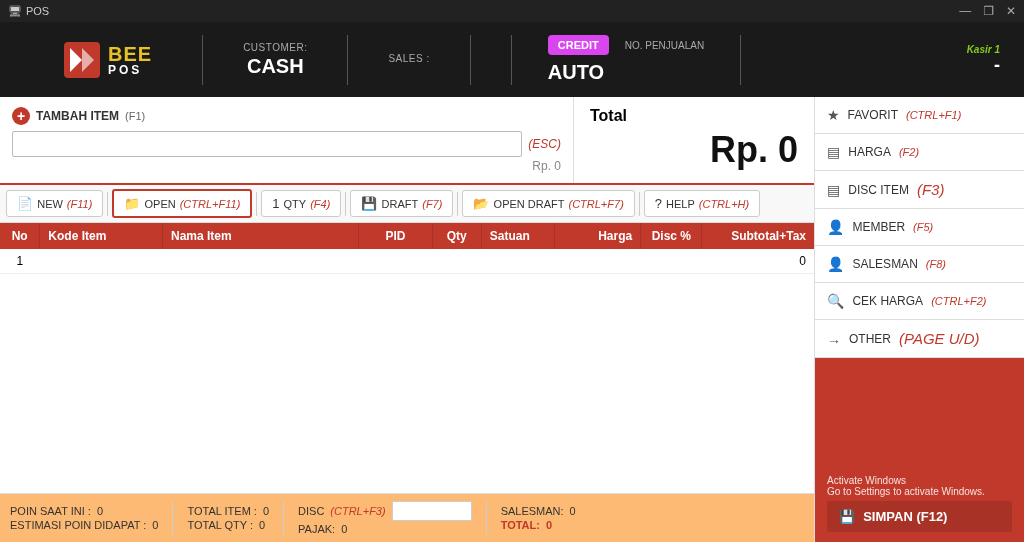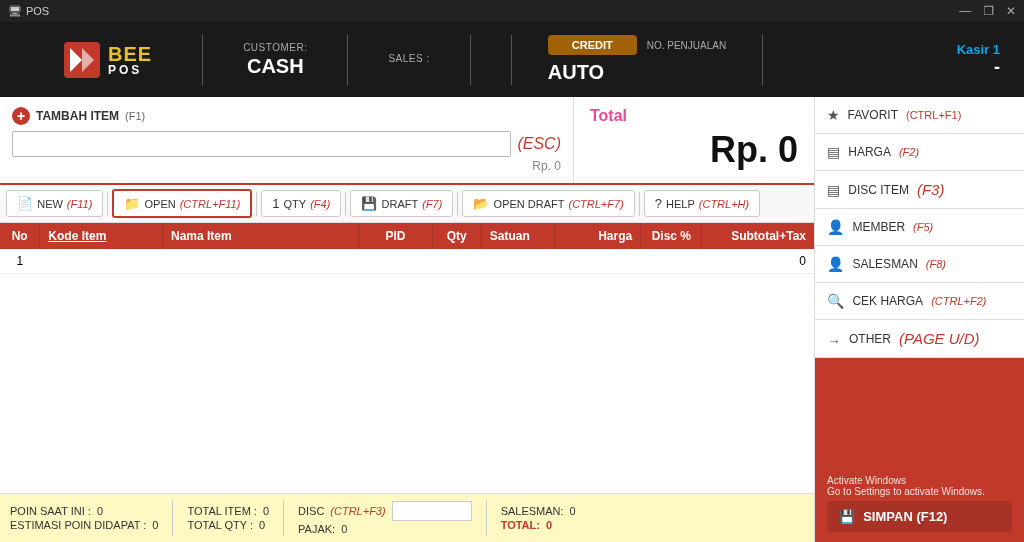--- a/index.html
+++ b/index.html
@@ -21,44 +21,44 @@
     .logo-icon { width: 36px; height: 36px; }
 
     .header-divider { width: 1px; background: #555; height: 50px; margin: 0 20px; }
 
     .header-section { display: flex; flex-direction: column; align-items: center; padding: 0 20px; }
     .header-label { color: #aaa; font-size: 10px; text-transform: uppercase; letter-spacing: 0.5px; }
     .header-value { color: white; font-size: 20px; font-weight: 700; margin-top: 2px; }
     .header-value-large { color: white; font-size: 22px; font-weight: 700; margin-top: 2px; }
 
     .header-credit-btn {
-      background: #a16207; color: white; border: none; border-radius: 4px;
-      padding: 4px 24px; font-size: 11px; font-weight: 700; cursor: pointer; 
+      background: #d946ef; color: white; border: none; border-radius: 4px;
+      padding: 4px 10px; font-size: 11px; font-weight: 700; cursor: pointer; margin-right: 6px;
     }
 
     
     .main { display: flex; height: calc(542px - 22px - 75px); }
     .tambah-item-row { display: flex; align-items: center; gap: 6px; margin-bottom: 6px; }
     .tambah-icon {
       width: 18px; height: 18px; background: #c0392b; border-radius: 50%;
       display: flex; align-items: center; justify-content: center; color: white; font-size: 14px; font-weight: bold; cursor: pointer;
     }
     .tambah-label { font-size: 12px; font-weight: 600; color: #333; }
     .tambah-shortcut { color: #666; font-size: 11px; }
 
     .search-row { display: flex; align-items: center; gap: 6px; }
     .search-input {
       flex: 1; height: 26px; border: 1px solid #bbb; border-radius: 2px;
       padding: 0 6px; font-size: 12px; outline: none;
     }
-    .esc-label { color: #c0392b; font-size: 16px; font-style: italic; }
+    .esc-label { color: #c0392b; font-size: 12px; font-style: italic; }
 
     .price-row { display: flex; justify-content: flex-end; padding: 2px 0 0 0; }
     .price-label { color: #888; font-size: 12px; }
-    .total-title { color: #ec4899; font-size: 16px; font-weight: 700; margin-bottom: 4px; }
+    .total-title { color: #000000; font-size: 16px; font-weight: 700; margin-bottom: 4px; }
     .total-amount { font-size: 36px; font-weight: 700; color: #111; text-align: right; }
 
     
     .top-area { display: flex; border-bottom: 2px solid #c0392b; background: white; }
     .search-section { flex: 1; padding: 10px 12px; border-right: 1px solid #ddd; }
     .total-section { width: 240px; padding: 10px 16px; }
 
     
     .toolbar {
       display: flex; align-items: center; background: #f8f8f8;
@@ -79,32 +79,32 @@
     .table-area { flex: 1; overflow-y: auto; background: white; }
     table { width: 100%; border-collapse: collapse; }
     thead tr { background: #c0392b; color: white; }
     thead th { padding: 6px 8px; text-align: left; font-size: 12px; font-weight: 600; border-right: 1px solid #a93226; }
     thead th:last-child { border-right: none; }
     tbody tr { border-bottom: 1px solid #eee; }
     tbody tr td { padding: 5px 8px; font-size: 12px; }
     tbody tr:nth-child(odd) { background: #fff; }
     tbody tr:nth-child(even) { background: #fafafa; }
     .col-no { width: 30px; text-align: center; }
-    .col-kode { width: 100px; text-decoration: underline; }
+    .col-kode { width: 100px; }
     .col-nama { width: 160px; }
     .col-pid { width: 60px; text-align: center; }
     .col-qty { width: 40px; text-align: center; }
     .col-satuan { width: 60px; }
     .col-harga { width: 70px; text-align: right; }
     .col-disc { width: 50px; text-align: center; }
     .col-subtotal { width: 80px; text-align: right; }
 
     
     .bottom-bar {
-      display: flex; background: #fef9c3; border-top: 1px solid #ddd;
+      display: flex; background: #fdba74; border-top: 1px solid #ddd;
       padding: 6px 10px; gap: 10px; align-items: center;
     }
     .bottom-section { display: flex; flex-direction: column; gap: 2px; }
     .bottom-row { display: flex; align-items: center; gap: 6px; }
     .bottom-label { font-size: 11px; color: #333; font-weight: 500; }
     .bottom-value { font-size: 11px; color: #333; }
     .bottom-value-red { font-size: 11px; color: #c0392b; font-weight: 600; }
     .bottom-divider { width: 1px; background: #ccc; height: 36px; margin: 0 4px; }
 
     .disc-input {
@@ -189,21 +189,21 @@
     <div style="display:flex;align-items:center;gap:10px;margin-bottom:4px;">
       <button class="header-credit-btn">CREDIT</button>
       <span style="color:#aaa;font-size:10px;text-transform:uppercase">NO. PENJUALAN</span>
     </div>
     <span class="header-value" style="font-size:20px;">AUTO</span>
   </div>
 
   <div class="header-divider"></div>
 
   <div style="display:flex;flex-direction:column;align-items:flex-end;margin-left:auto;padding-right:8px;">
-    <span style="color:#0ea5e9;font-size:13px;font-weight:600;">Kasir 1</span>
+    <span style="color:#84cc16;font-size:10px;font-weight:600;font-style:italic;">Kasir 1</span>
     <span style="color:white;font-size:18px;font-weight:700;">-</span>
   </div>
 </div>
 
 <div class="main">
 
   <div style="flex:1;display:flex;flex-direction:column;">
 
     <div class="top-area">
 
@@ -350,21 +350,21 @@
         </div>
       </div>
     </div>
 
   </div>
 
   <div class="right-panel">
     <button class="right-btn">
       <span class="icon">★</span>
       <span>FAVORIT</span>
-      <span style="color:#c0392b;font-size:11px;">(CTRL+F1)</span>
+      <span style="color:#c0392b;font-style:italic;font-size:11px;">(CTRL+F1)</span>
     </button>
     <button class="right-btn">
       <span class="icon">▤</span>
       <span>HARGA</span>
       <span style="color:#c0392b;font-style:italic;font-size:11px;">(F2)</span>
     </button>
     <button class="right-btn">
       <span class="icon">▤</span>
       <span>DISC ITEM</span>
       <span style="color:#c0392b;font-style:italic;font-size:15px;">(F3)</span>

